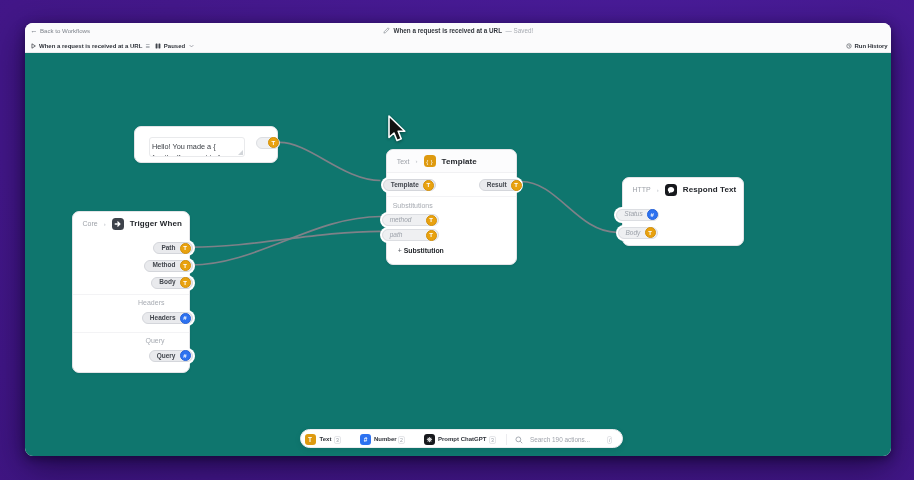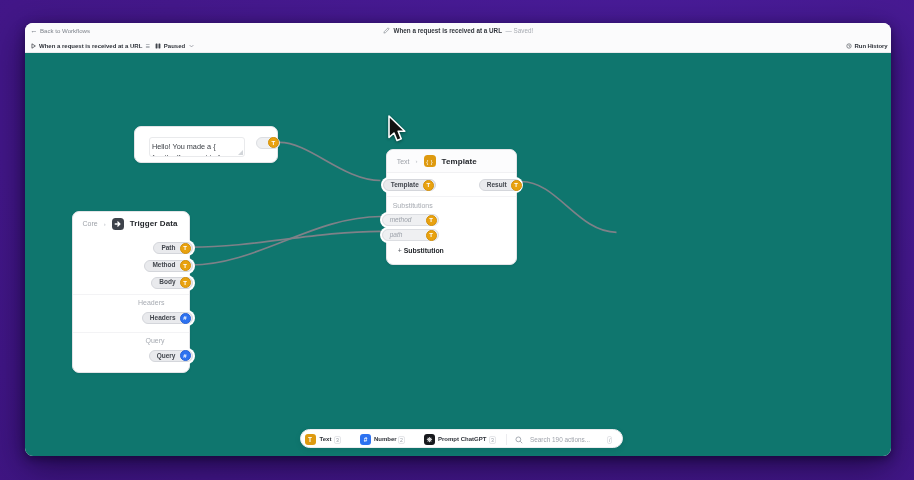--- a/index.html
+++ b/index.html
@@ -128,21 +128,21 @@
 
     <div class="node" style="left:46.5px; top:158px; width:118px; height:162px;">
       <div class="nhead" style="border-bottom:none; background:transparent;">
         <span>Core</span>
           <span class="chev">›</span>
         <span class="icsq" style="background:#3E434B;">
           <svg width="8" height="8" viewBox="0 0 10 10">
               <path d="M1.5 5 L7 5 M4.8 2.5 L7.4 5 L4.8 7.5" fill="none" stroke="#fff" stroke-width="1.6" stroke-linecap="round" stroke-linejoin="round"></path>
             </svg>
         </span>
-        <span class="big">Trigger Data</span>
+        <span class="big">Trigger When</span>
       </div>
       <div class="pill" style="right:-4px; top:30.2px;">
           <span class="lbl">Path</span>
           <span class="port or">T</span>
         </div>
       <div class="pill" style="right:-4px; top:47.7px;">
           <span class="lbl">Method</span>
           <span class="port or">T</span>
         </div>
       <div class="pill" style="right:-4px; top:64.6px;">
@@ -189,20 +189,40 @@
           <span class="lbl ph">method</span>
           <span class="port or" style="margin-left:auto;">T</span>
         </div>
       <div class="pill lite" style="left:-5px; top:79px; width:57px;">
           <span class="lbl ph">path</span>
           <span class="port or" style="margin-left:auto;">T</span>
         </div>
       <div style="position:absolute; left:11px; top:96.8px; font-size:6.9px; font-weight:bold; color:#24272C;"><span style="font-weight:normal;color:#5A5E66;">+</span> Substitution</div>
     </div>
 
+    <div class="node" style="left:596.5px; top:124px; width:122.1px; height:68.5px;">
+      <div class="nhead" style="border-bottom:none; background:transparent;">
+        <span>HTTP</span>
+          <span class="chev">›</span>
+        <span class="icsq" style="background:#17191D;">
+          <svg width="8" height="8" viewBox="0 0 10 10">
+              <path d="M5 1.2 C7.3 1.2 9 2.7 9 4.6 C9 6.5 7.3 8 5 8 L4.2 8 L2.2 9.4 L2.5 7.4 C1.5 6.7 1 5.7 1 4.6 C1 2.7 2.7 1.2 5 1.2 Z" fill="#fff"></path>
+            </svg>
+        </span>
+        <span class="big">Respond Text</span>
+      </div>
+      <div class="pill lite" style="left:-6.2px; top:30.5px; width:43px;">
+          <span class="lbl ph">Status</span>
+          <span class="port bl" style="margin-left:auto;">#</span>
+        </div>
+      <div class="pill lite" style="left:-5px; top:48.8px; width:40px;">
+          <span class="lbl ph">Body</span>
+          <span class="port or" style="margin-left:auto;">T</span>
+        </div>
+    </div>
 
     <svg style="position:absolute; left:359px; top:60px;" width="24" height="34" viewBox="0 0 24 34">
       <path d="M5 3 L5 24.5 L10 20 L13 27.5 L17.2 25.7 L14.2 18.3 L20.8 18.3 Z" fill="#111" stroke="#fff" stroke-width="1.6" stroke-linejoin="round" filter="drop-shadow(0 1px 1.5px rgba(0,0,0,.4))"></path>
     </svg>
 
     <div class="toolbar">
       <span class="cic" style="left:3.5px; background:#DE9A10;">T</span>
       <span class="clbl" style="left:18.5px;">Text</span>
       <span class="badge" style="left:33px;">3</span>
       <span class="cic" style="left:59px; background:#2D72F0;">#</span>

